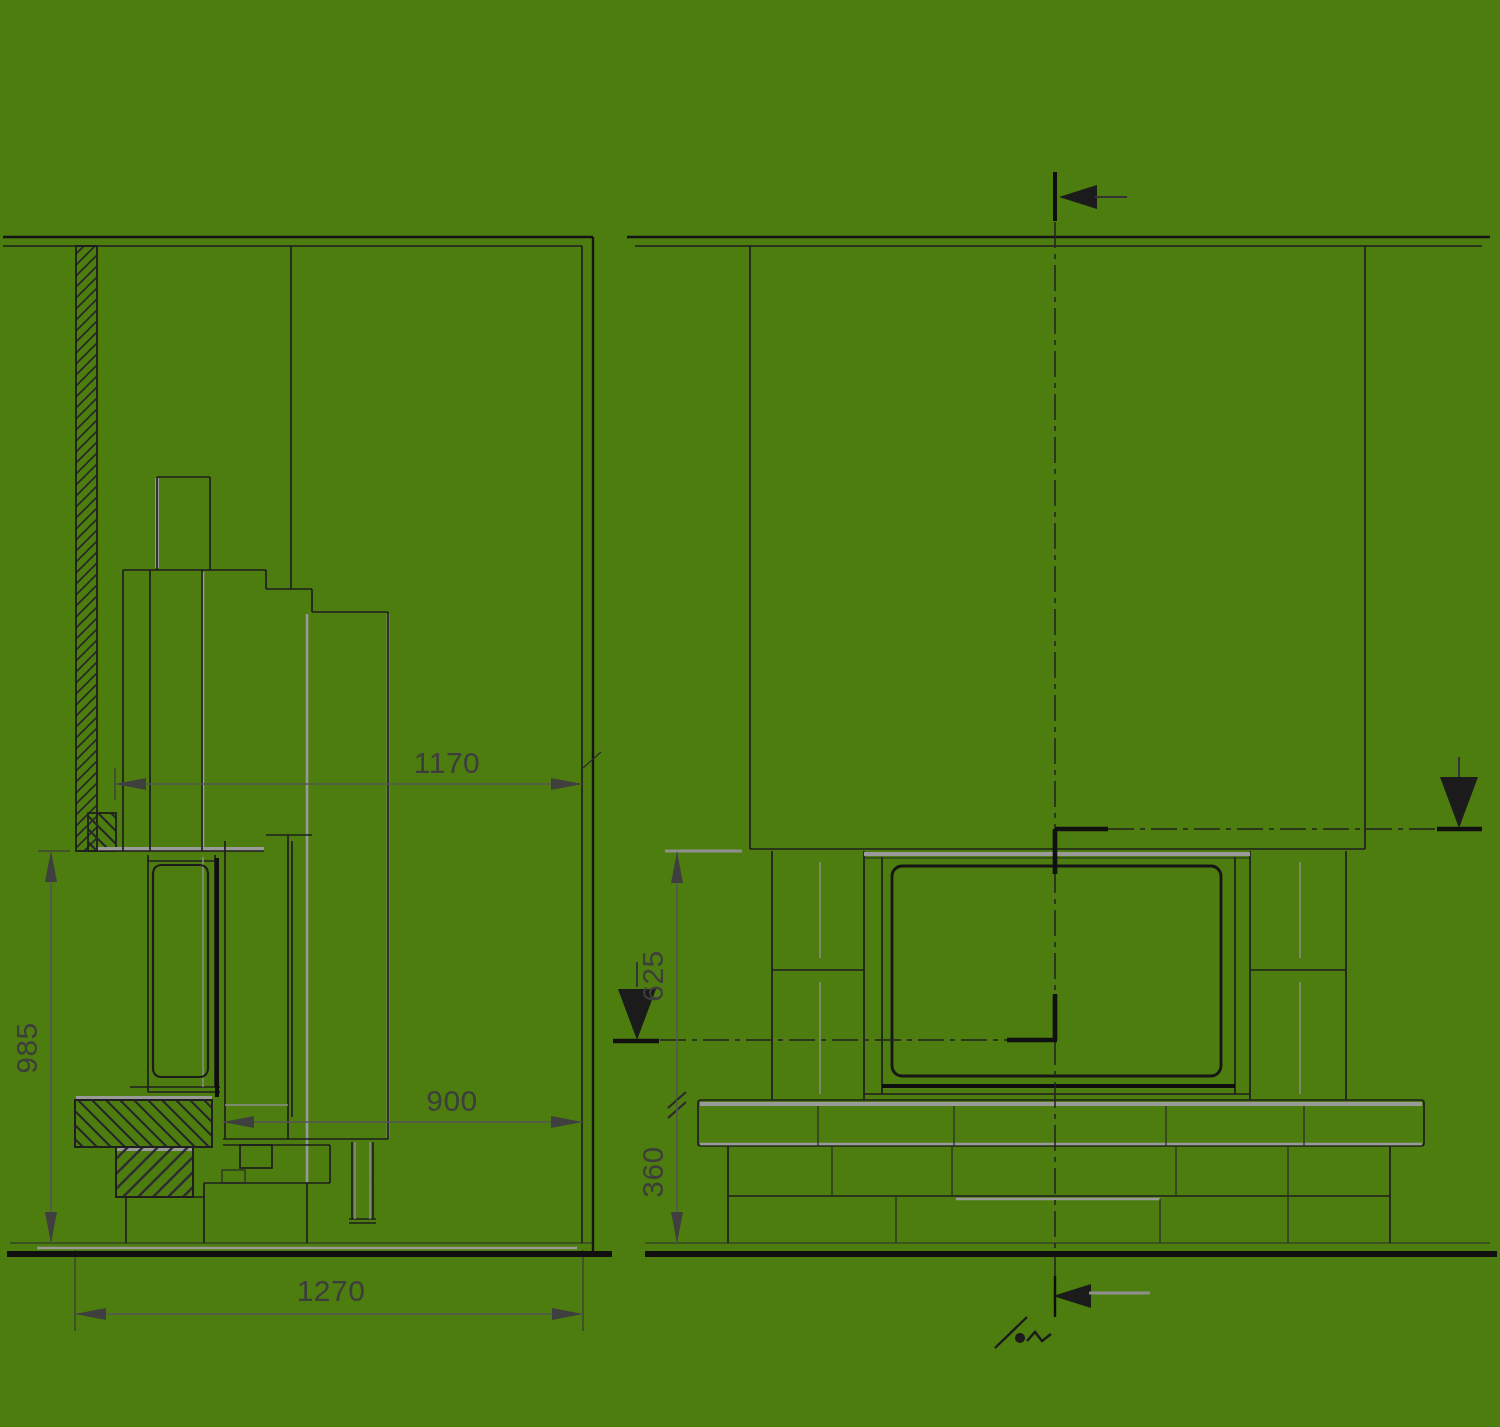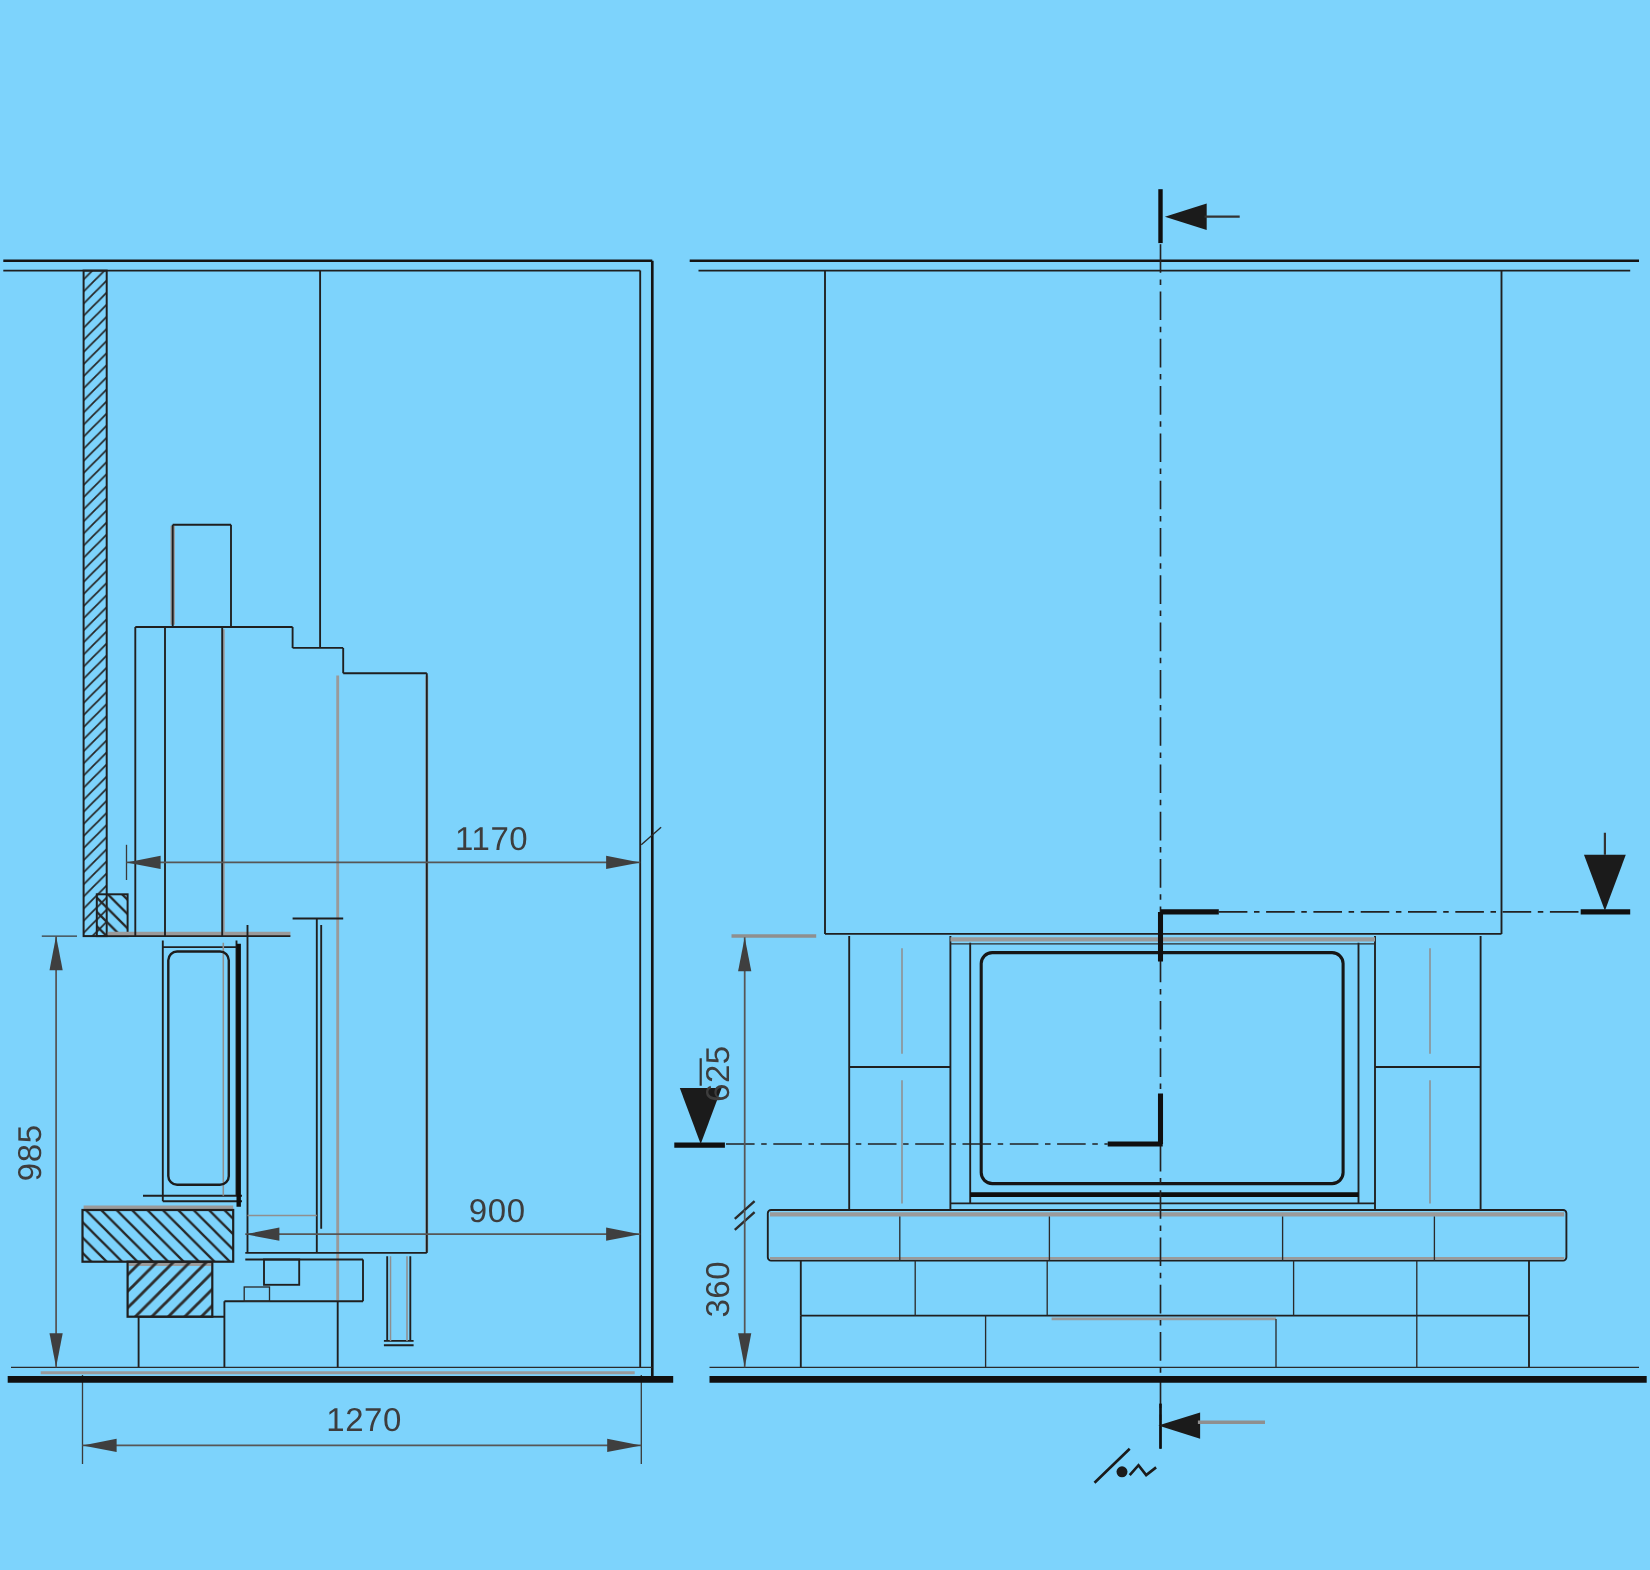--- a/index.html
+++ b/index.html
@@ -1,19 +1,19 @@
 <!DOCTYPE html>
 <html><head>
 <meta charset="utf-8">
 <style>
   html,body{margin:0;padding:0;background:#ffffff;}
   .sheet{
     position:relative;
     width:1500px;height:1427px;
-    background:#7dd3fc;
+    background:#4d7c0f;
     font-family:"Liberation Sans", sans-serif;
     overflow:hidden;
   }
   svg{display:block;}
   .ink   {stroke:#1f1f1f;fill:none;stroke-width:1.7;}
   .heavy {stroke:#141414;fill:none;stroke-width:2.4;}
   .thin  {stroke:#2a2a2a;fill:none;stroke-width:1.2;}
   .lite  {stroke:#8f8f8f;fill:none;stroke-width:1.4;}
   .shadow{stroke:#9a9a9a;fill:none;stroke-width:4;}
   .shadow2{stroke:#9a9a9a;fill:none;stroke-width:2.6;}

